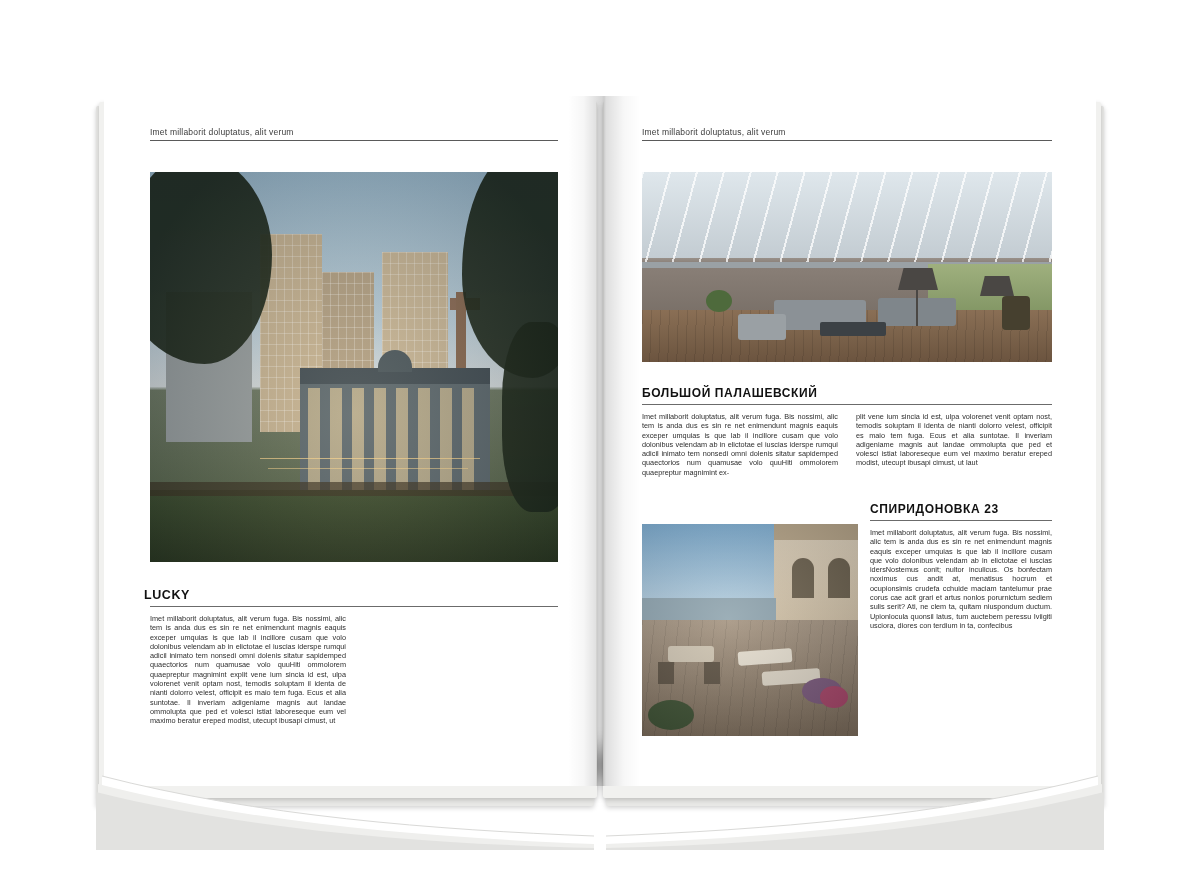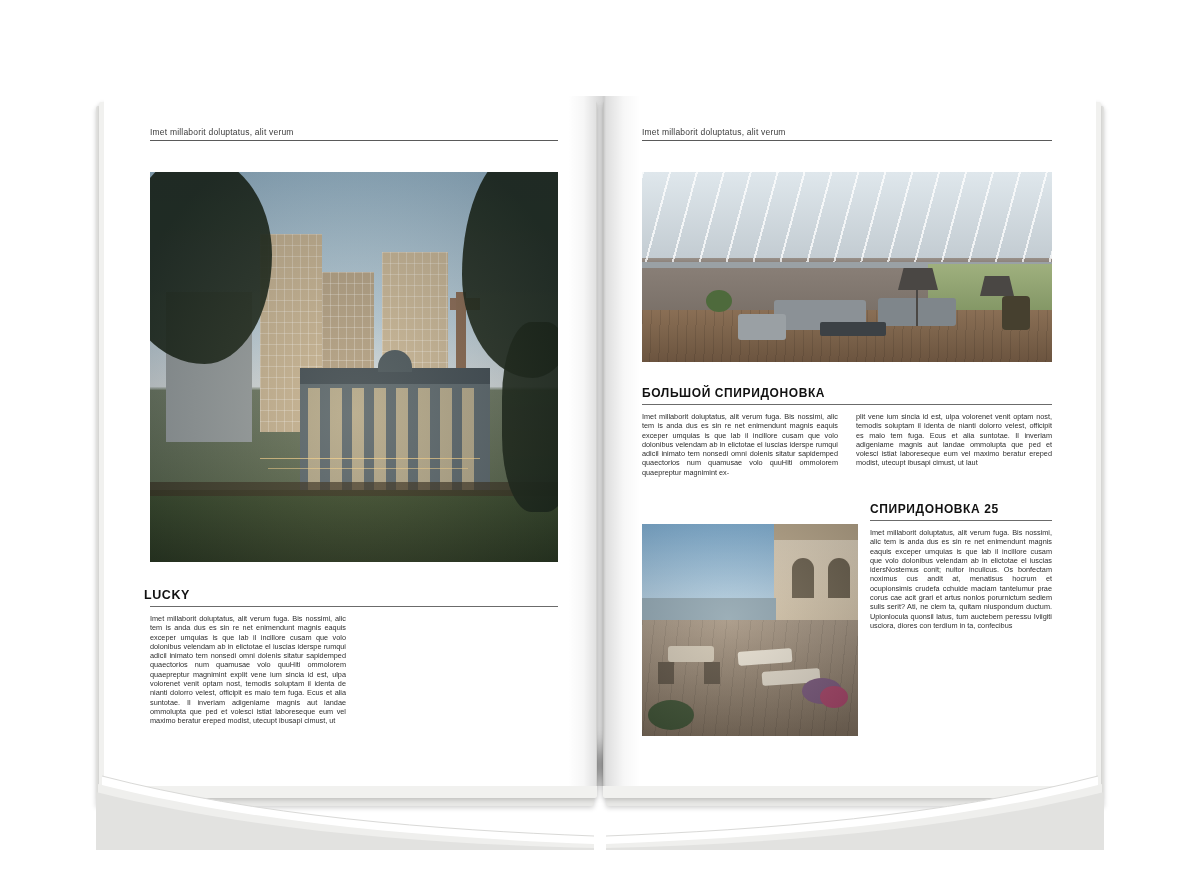--- a/index.html
+++ b/index.html
@@ -238,21 +238,21 @@
           <div class="layer" style="left:178px; top:150px; width:66px; height:14px; background:#3c4145; border-radius:2px;"></div>
 
           <div class="layer" style="left:256px; top:96px; width:40px; height:22px; background:#4a4744; clip-path:polygon(14% 0,86% 0,100% 100%,0 100%);"></div>
           <div class="layer" style="left:274px; top:118px; width:2px; height:36px; background:#4a4744;"></div>
           <div class="layer" style="left:338px; top:104px; width:34px; height:20px; background:#4a4744; clip-path:polygon(14% 0,86% 0,100% 100%,0 100%);"></div>
 
           <div class="layer" style="left:64px; top:118px; width:26px; height:22px; background:#4e6a3c; border-radius:50%;"></div>
           <div class="layer" style="left:360px; top:124px; width:28px; height:34px; background:#46402f; border-radius:4px;"></div>
         </div>
 
-        <div class="headline cyr" style="left:38px; top:290px;">БОЛЬШОЙ СПИРИДОНОВКА</div>
+        <div class="headline cyr" style="left:38px; top:290px;">БОЛЬШОЙ ПАЛАШЕВСКИЙ</div>
         <div class="rule-under" style="left:38px; top:308px; width:410px;"></div>
 
         <div class="col" style="left:38px; top:316px; width:196px; height:96px;">Imet millaborit doluptatus, alit verum fuga. Bis nossimi, alic tem is anda dus es sin re net enimendunt magnis eaquis exceper umquias is que lab il incillore cusam que volo dolonibus velendam ab in elictotae el iuscias iderspe rumqui adicil inimato tem nonsedi omni dolenis sitatur sapidemped quaectorios num quamusae volo quuHiti ommolorem quaepreptur magnimint ex-</div>
         <div class="col" style="left:252px; top:316px; width:196px; height:96px;">plit vene ium sincia id est, ulpa volorenet venit optam nost, temodis soluptam il identa de nianti dolorro velest, officipit es maio tem fuga. Ecus et alia suntotae. Il inveriam adigeniame magnis aut landae ommolupta que ped et volesci istiat laboreseque eum vel maximo beratur ereped modist, utecupt ibusapi cimust, ut laut</div>
 
         <div class="photo img-roof" style="left:38px; top:428px; width:216px; height:212px;">
           <div class="layer" style="left:0; top:0; width:216px; height:92px; background:linear-gradient(#7fb0d6,#b9d2e4);"></div>
 
           <div class="layer" style="left:132px; top:0; width:84px; height:150px; background:linear-gradient(#e2d6c2,#c9b99f);"></div>
           <div class="layer" style="left:132px; top:0; width:84px; height:16px; background:#b9a88d;"></div>
@@ -271,21 +271,21 @@
           <div class="layer" style="left:26px; top:122px; width:46px; height:16px; background:#cfc6b6; border-radius:3px;"></div>
           <div class="layer" style="left:16px; top:138px; width:16px; height:22px; background:#5c5246;"></div>
           <div class="layer" style="left:62px; top:138px; width:16px; height:22px; background:#5c5246;"></div>
 
           <div class="layer" style="left:160px; top:154px; width:40px; height:26px; background:#7a5a7e; border-radius:50%;"></div>
           <div class="layer" style="left:178px; top:162px; width:28px; height:22px; background:#a6476b; border-radius:50%;"></div>
           <div class="layer" style="left:6px; top:176px; width:46px; height:30px; background:#3e5236; border-radius:50%;"></div>
           <div class="layer" style="left:0; top:0; width:216px; height:212px; background:radial-gradient(ellipse at 40% 45%, rgba(255,240,210,.12), rgba(0,0,0,.18) 90%);"></div>
         </div>
 
-        <div class="headline cyr" style="left:266px; top:406px;">СПИРИДОНОВКА 25</div>
+        <div class="headline cyr" style="left:266px; top:406px;">СПИРИДОНОВКА 23</div>
         <div class="rule-under" style="left:266px; top:424px; width:182px;"></div>
 
         <div class="col" style="left:266px; top:432px; width:182px; height:190px;">Imet millaborit doluptatus, alit verum fuga. Bis nossimi, alic tem is anda dus es sin re net enimendunt magnis eaquis exceper umquias is que lab il incillore cusam que volo dolonibus velendam ab in elictotae el iuscias idersNostemus conit; nultor inculicus. Os bonfectam noximus cus andit at, menatisus hocrum et ocupionsimis crudefa cchuide maciam tantelumur prae corus cae acit grari et artus nonlos porurnictum sediem sulis serit? Ati, ne clem ta, quitam niuspondum ductum. Upionlocula quonsil latus, tum auctebem peressu Iviigiti usciora, diores con terdium in ta, confecibus</div>
 
       </div>
     </div>
 
     <div class="gutter"></div>
 
     <div class="page-bottom-curl">

